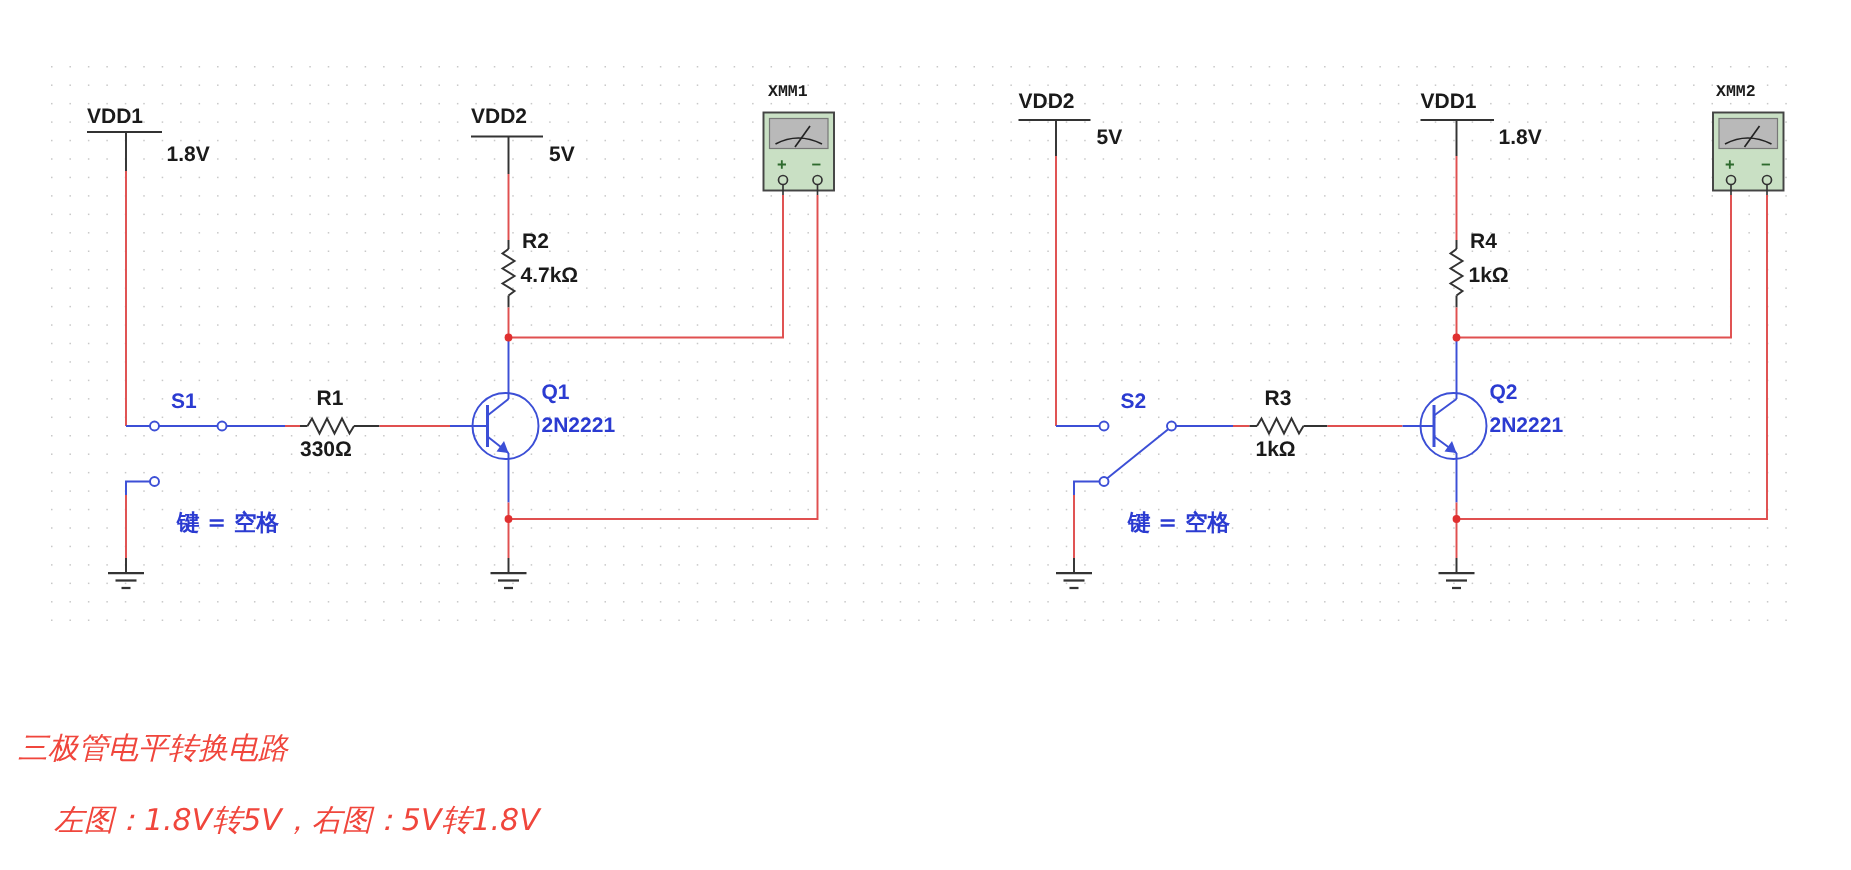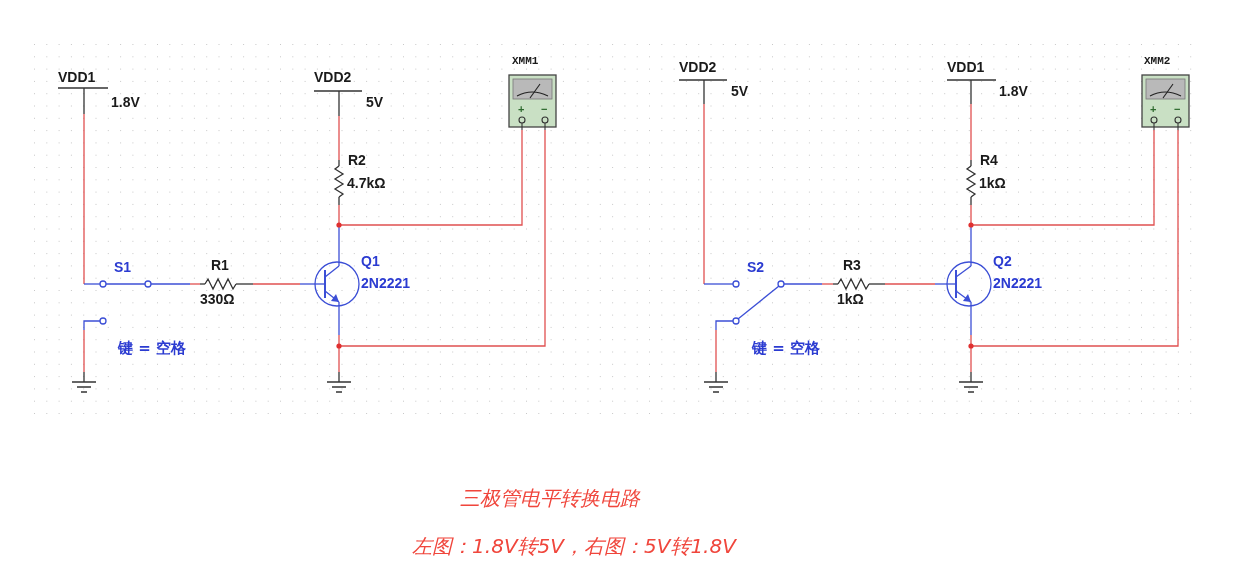--- a/index.html
+++ b/index.html
@@ -3,21 +3,21 @@
 <meta charset="utf-8">
 <style>
   html, body { margin: 0; padding: 0; background: #ffffff; }
   body { width: 1234px; height: 580px; position: relative; overflow: hidden;
          font-family: "Liberation Sans", "DejaVu Sans", sans-serif; }
   #schematic { position: absolute; left: 0; top: 0; }
   .lbl-black { font-family: "Liberation Sans", "DejaVu Sans", sans-serif; font-weight: bold; font-size: 14px; fill: #1a1a1a; }
   .lbl-blue  { font-family: "Liberation Sans", "DejaVu Sans", sans-serif; font-weight: bold; font-size: 14px; fill: #2b3bd1; }
   .lbl-key   { font-family: "DejaVu Serif", "Liberation Serif", serif; font-weight: bold; font-size: 15px; fill: #2b3bd1; }
   .lbl-xmm   { font-family: "Liberation Mono", "DejaVu Sans Mono", monospace; font-weight: bold; font-size: 11px; fill: #1a1a1a; }
-  .caption { position: absolute; left: 0; width: 1100px; text-align: center; color: #f0463c;
+  .caption { position: absolute; left: 12px; width: 1100px; text-align: left; color: #f0463c;
              font-family: "DejaVu Sans", "Liberation Sans", sans-serif; font-style: italic; font-size: 20px; }
   #caption-title { top: 485px; }
   #caption-sub { top: 533px; padding-left: 24px; }
 </style>
 </head>
 <body>
 
 <svg id="schematic" width="1234" height="460" viewBox="0 0 1234 460" xmlns="http://www.w3.org/2000/svg">
   <g id="grid">
       <rect x="34.0" y="44.0" width="1" height="1" fill="#c8c8c8"></rect>

